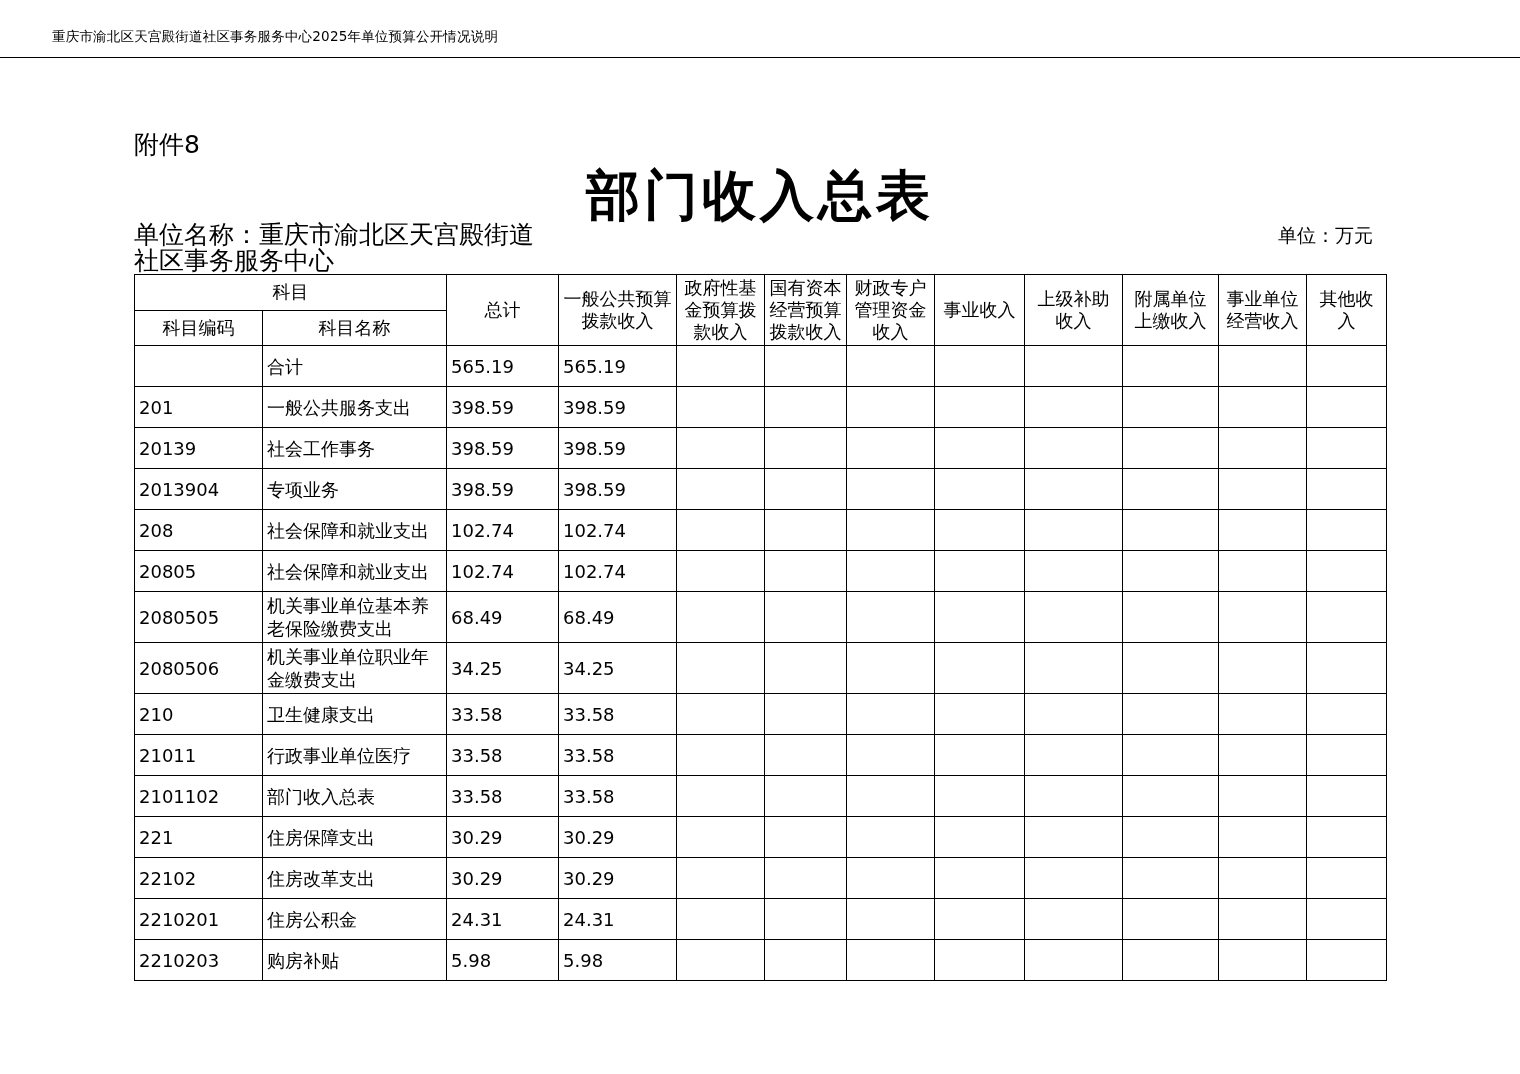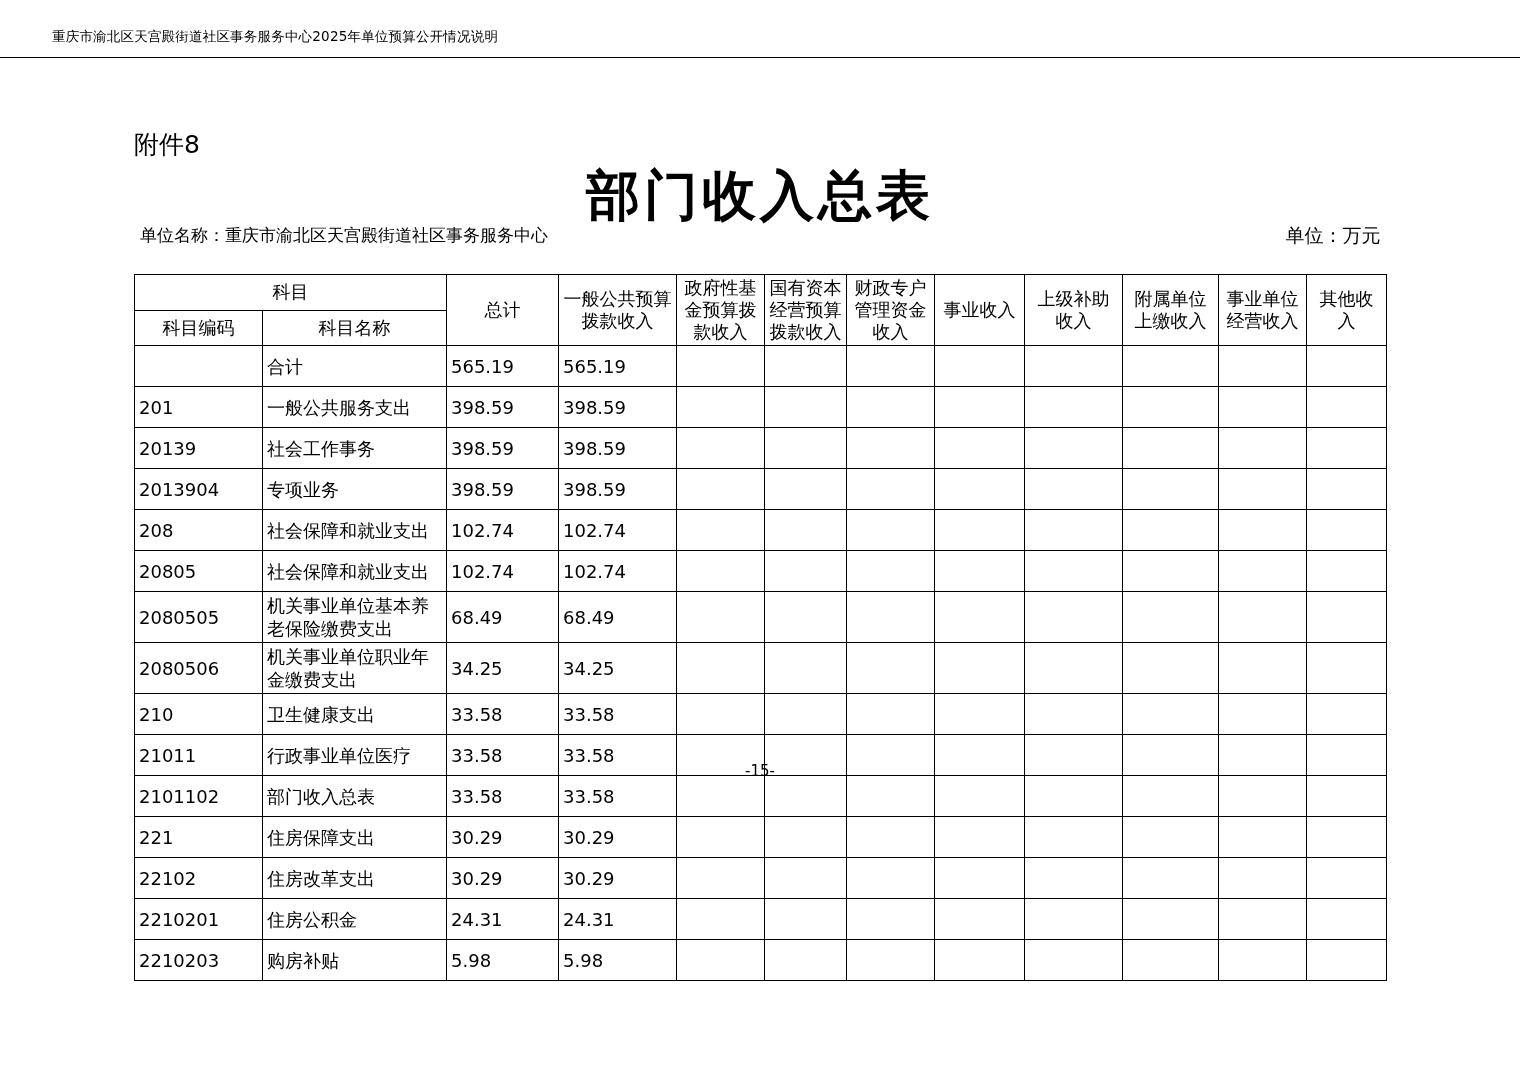--- a/index.html
+++ b/index.html
@@ -72,30 +72,29 @@
     top: 222px;
     left: 134px;
     width: 1254px;
   }
   .unit-name {
     position: absolute;
     left: 0;
     top: 0;
     width: 420px;
     font-family: "DejaVu Sans", sans-serif;
-    font-size: 17px;
+    font-size: 25px;
     line-height: 26px;
-    text-align: center;
   }
   .unit-measure {
     position: absolute;
     right: 0;
     top: 0;
     width: 110px;
-    text-align: center;
+    text-align: left;
     font-family: "DejaVu Sans", sans-serif;
     font-size: 19px;
     line-height: 26px;
   }
   
   table.budget {
     position: absolute;
     top: 274px;
     left: 134px;
     border-collapse: collapse;
@@ -420,15 +419,14 @@
         <td class="blank"></td>
         <td class="blank"></td>
         <td class="blank"></td>
         <td class="blank"></td>
         <td class="blank"></td>
         <td class="blank"></td>
       </tr>
     </tbody>
   </table>
 
-  <div class="page-number">-15-</div>
 
 </div>
 
 </body></html>

